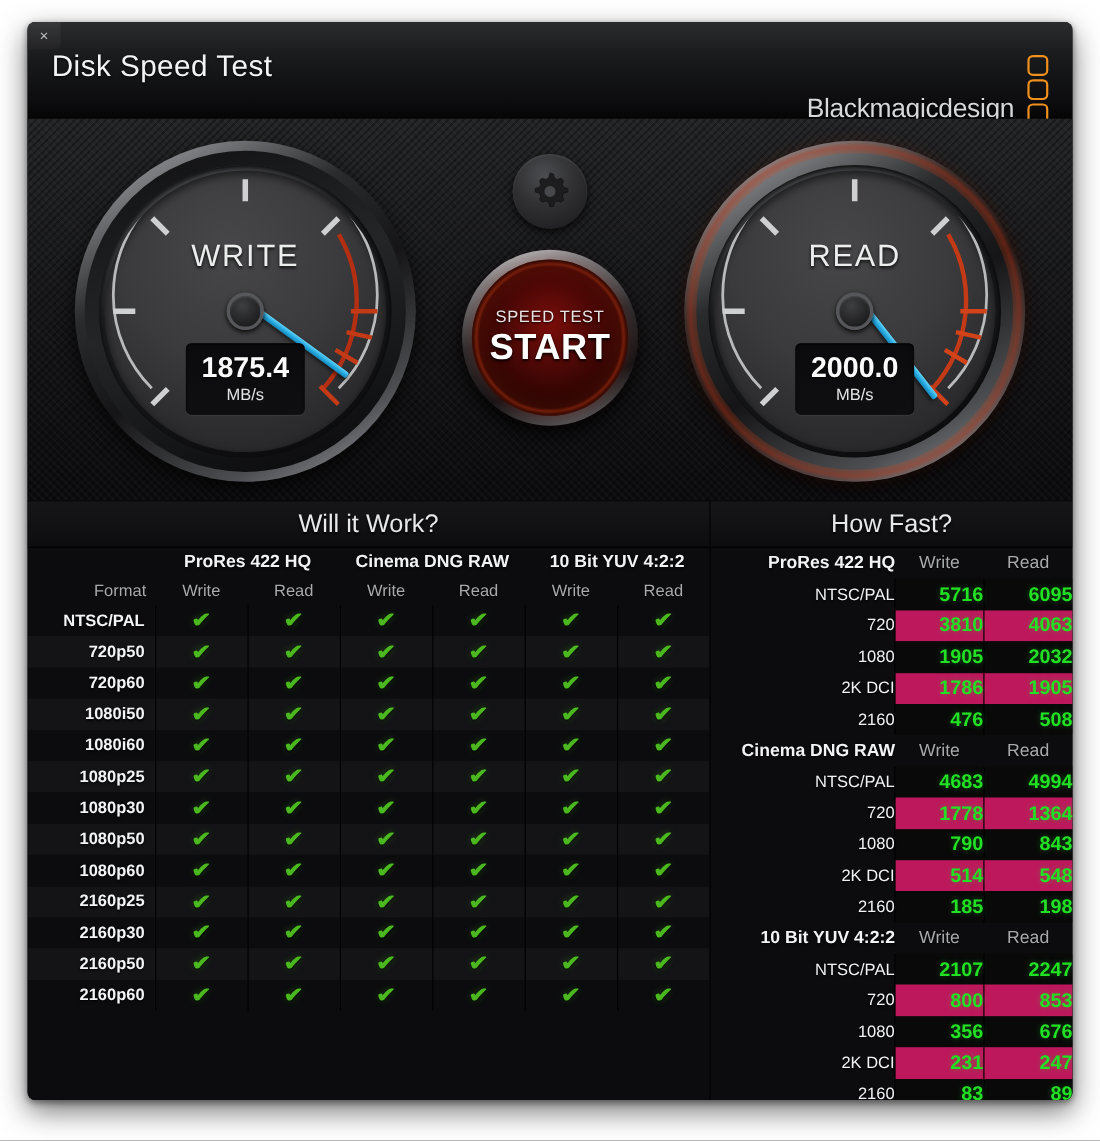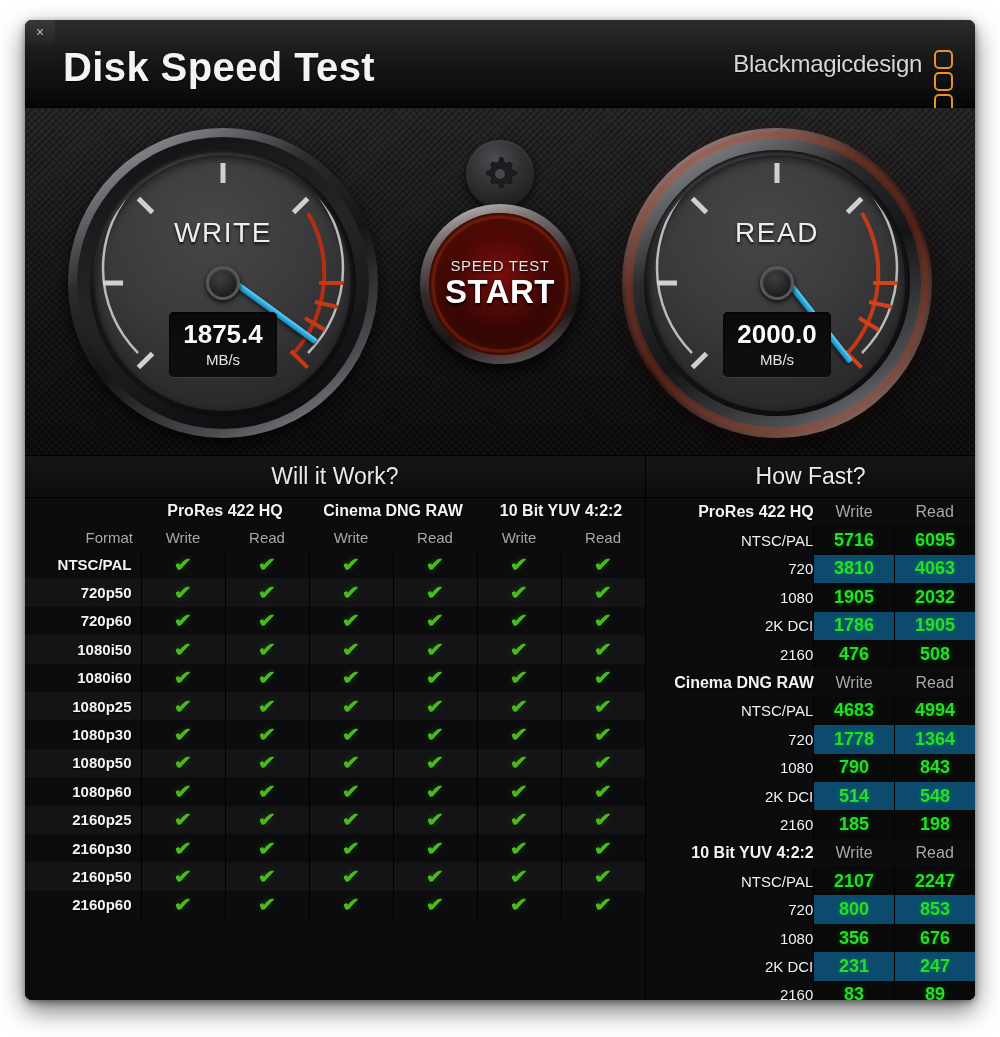--- a/index.html
+++ b/index.html
@@ -31,28 +31,28 @@
   #close-button {
     position: absolute; left: 0px; top: -3px;
     width: 30px; height: 28px;
     background: linear-gradient(180deg,#3a3b3d,#232325);
     border-radius: 0 0 5px 0;
     color: #b9babc;
     font-size: 14px; line-height: 30px; text-align: center;
     cursor: pointer;
   }
   #app-title {
-    position: absolute; left: 38px; top: 25px;
-    font-size: 40px; font-weight: 700; color: #f2f3f5;
+    position: absolute; left: 22px; top: 25px;
+    font-size: 27px; font-weight: 400; color: #f2f3f5;
     letter-spacing: 0.4px;
     text-shadow: 0 1px 2px rgba(0,0,0,0.9);
   }
   #brand {
     position: absolute; right: 22px; top: 30px;
-    display: flex; align-items: flex-start; gap: 12px;
+    display: flex; align-items: flex-end; gap: 12px;
   }
   #brand-text {
     font-size: 24px; color: #d7d8da;
     letter-spacing: -0.3px;
     text-shadow: 0 1px 1px rgba(0,0,0,0.9);
   }
   #brand-marks { display:flex; flex-direction: column; gap: 3px; }
   .brand-square {
     width: 19px; height: 19px;
     border: 2.5px solid #f0901e;
@@ -173,21 +173,21 @@
     margin-left: -34px;
     width: 68px; height: 68px; border-radius: 50%;
     background: radial-gradient(circle at 42% 28%, #4b4c4f 0%, #303033 45%, #18181a 100%);
     box-shadow: 0 3px 8px rgba(0,0,0,0.8), inset 0 1px 2px rgba(255,255,255,0.1);
     cursor: pointer;
     display: flex; align-items: center; justify-content: center;
   }
 
   
   #start-button {
-    position: absolute; left: 50%; top: 96px;
+    position: absolute; left: 50%; top: 119px;
     margin-left: -80px;
     width: 160px; height: 160px; border-radius: 50%;
     background: linear-gradient(165deg,#d6d7d9 0%, #7e7f82 18%, #2c2d2f 45%, #141416 72%, #6e6f72 100%);
     box-shadow: 0 8px 18px rgba(0,0,0,0.8);
     cursor: pointer;
     text-decoration: underline;
   }
   #start-inner {
     position: absolute; inset: 9px;
     border-radius: 50%;
@@ -283,26 +283,26 @@
   .ft-group-col {
     font-size: 16px; color: #a9aaac; text-align: center;
     text-shadow: 0 1px 1px rgba(0,0,0,0.9);
   }
   .ft-label {
     font-size: 15px; color: #f1f2f4; text-align: right; padding-right: 10px;
     text-shadow: 0 1px 2px rgba(0,0,0,0.95);
   }
   .ft-val {
     font-size: 18px; font-weight: bold; color: #22e024;
-    text-align: center;
+    text-align: right;
     text-shadow: 0 0 6px rgba(30,220,35,0.35);
     background: #090909;
     border-left: 1px solid #000;
   }
-  .ft-row-alt .ft-val { background: #0c4a6e; }
+  .ft-row-alt .ft-val { background: #be185d; }
 </style>
 </head>
 <body>
 
 <div id="app-window">
 
   <div id="title-bar">
     <div id="close-button">×</div>
     <div id="app-title">Disk Speed Test</div>
     <div id="brand">

